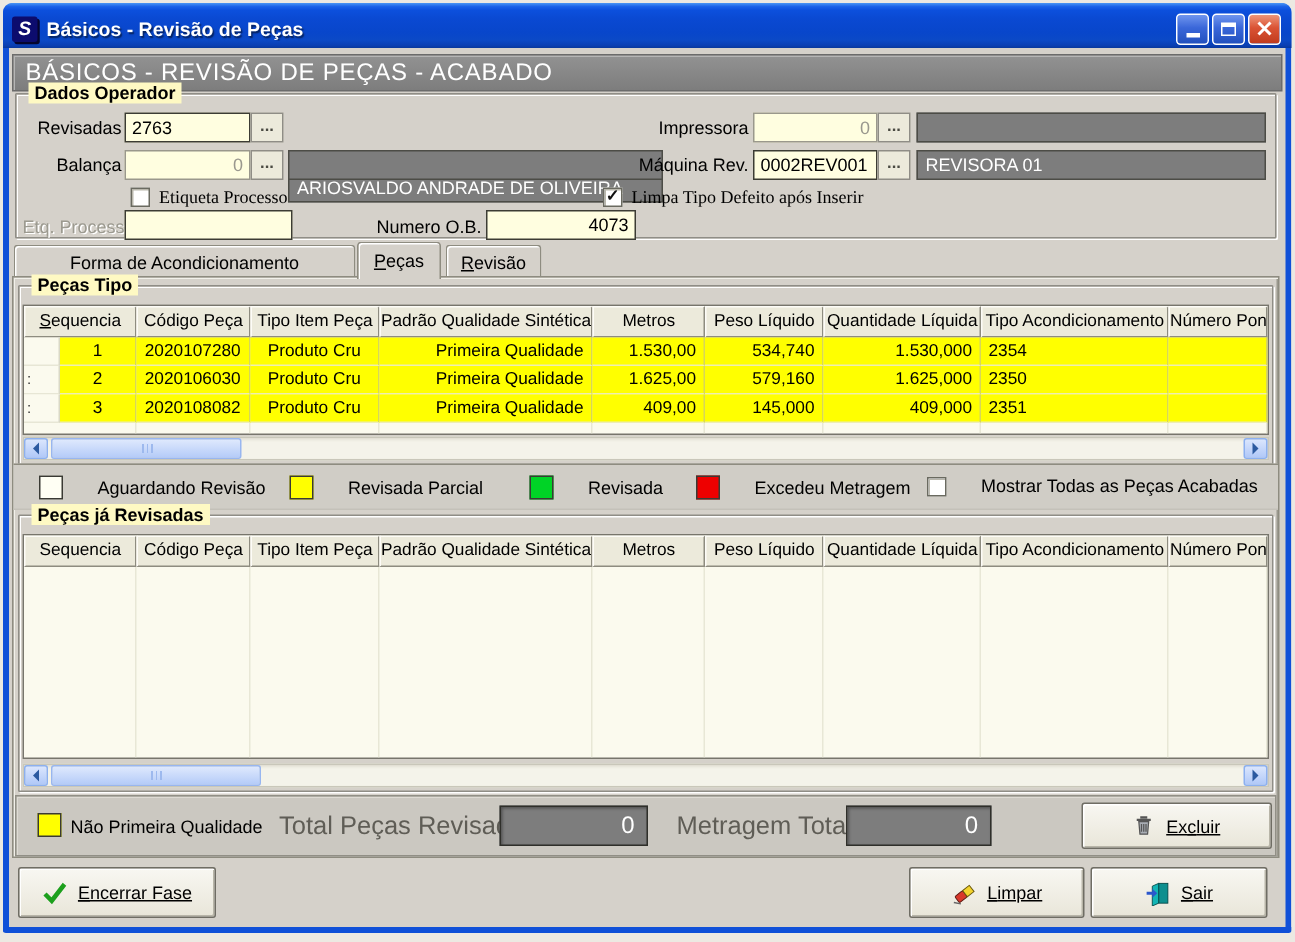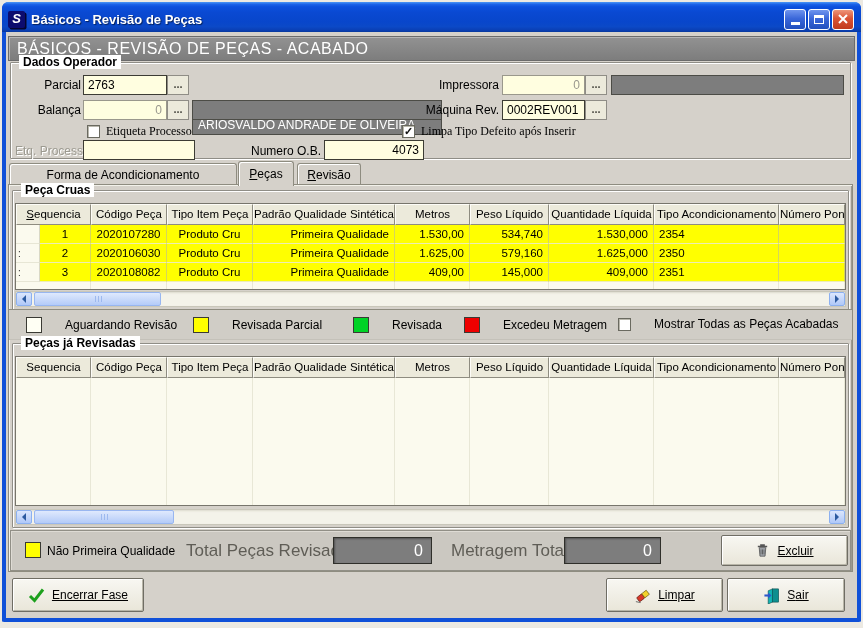--- a/index.html
+++ b/index.html
@@ -31,21 +31,21 @@
 
   
   .banner { position:absolute; left:2px; top:4px; width:847px; height:25px;
     background:linear-gradient(180deg,#929292,#7d7d7d); border:1px solid #6b6b6b;
     box-shadow:inset 1px 1px 0 #b5b5b5; color:#fff; font-size:16px; letter-spacing:.5px;
     line-height:23px; padding-left:8px; white-space:nowrap; }
 
   
   .gb { position:absolute; border:1px solid #8f8d86; border-radius:1px;
     box-shadow:1px 1px 0 #ffffff, inset 1px 1px 0 #ffffff; }
-  .gb > .gbt { position:absolute; top:-8px; left:8px; background:#ffffff; padding:0 4px;
+  .gb > .gbt { position:absolute; top:-8px; left:8px; background:#fef9c3; padding:0 4px;
     font-size:12px; font-weight:bold; color:#000; line-height:14px; white-space:nowrap; }
 
   .lbl { position:absolute; font-size:12px; color:#000; white-space:nowrap; }
   .lbl.r { text-align:right; }
   .lbl.dis { color:#9c9a90; text-shadow:1px 1px 0 #fff; }
   .inp { position:absolute; height:20px; background:#fffee0; border:1px solid #3c3c34;
     font-size:12px; line-height:18px; padding:0 4px; white-space:nowrap; overflow:hidden; }
   .inp.dis { border-color:#9a988c; color:#9a988e; text-align:right; }
   .inp.num { text-align:right; }
   .dots { position:absolute; height:20px; width:22px; background:#eceadb; border:1px solid #8f8d86;
@@ -146,38 +146,39 @@
     </span>
   </div>
 
   <div class="client">
 
     <div class="banner">BÁSICOS - REVISÃO DE PEÇAS - ACABADO</div>
 
     <div class="gb" style="left:4px; top:30px; width:841px; height:97px;">
       <span class="gbt">Dados Operador</span>
 
-      <div class="lbl r" style="left:10px; top:15px; width:60px;">Parcial</div>
+      <div class="lbl r" style="left:10px; top:15px; width:60px;">Revisadas</div>
       <div class="inp" style="left:72px; top:12px; width:84px;">2763</div>
       <div class="dots" style="left:156px; top:12px;">...</div>
       <div class="dark" style="left:181px; top:12px; width:250px;margin-top:40px;">ARIOSVALDO ANDRADE DE OLIVEIRA</div>
 
       <div class="lbl r" style="left:370px; top:15px; width:118px;">Impressora</div>
       <div class="inp dis" style="left:491px; top:12px; width:83px;">0</div>
       <div class="dots" style="left:574px; top:12px;">...</div>
       <div class="dark" style="left:600px; top:12px; width:233px;"></div>
 
       <div class="lbl r" style="left:10px; top:40px; width:60px;">Balança</div>
       <div class="inp dis" style="left:72px; top:37px; width:84px;">0</div>
       <div class="dots" style="left:156px; top:37px;">...</div>
       <div class="dark" style="left:181px; top:37px; width:250px;"></div>
 
       <div class="lbl r" style="left:370px; top:40px; width:118px;">Máquina Rev.</div>
       <div class="inp" style="left:491px; top:37px; width:83px;">0002REV001</div>
       <div class="dots" style="left:574px; top:37px;">...</div>
+      <div class="dark" style="left:600px; top:37px; width:233px;">REVISORA 01</div>
 
       <div class="cb" style="left:76px; top:61px;">
         <span class="cbbox"></span>
         <span>Etiqueta Processo</span>
       </div>
       <div class="cb" style="left:391px; top:61px;">
         <span class="cbbox">✓</span>
         <span>Limpa Tipo Defeito após Inserir</span>
       </div>
 
@@ -187,21 +188,21 @@
       <div class="inp num" style="left:313px; top:77px; width:100px;">4073</div>
     </div>
 
     <div class="tab" style="left:3px; width:228px;">Forma de Acondicionamento</div>
     <div class="tab active" style="left:232px; width:56px;"><u>P</u>eças</div>
     <div class="tab" style="left:291px; width:64px;"><u>R</u>evisão</div>
 
     <div class="page">
 
       <div class="gb" style="left:3px; top:5px; width:837px; height:120px; background:#d5d1ca;">
-        <span class="gbt">Peça Cruas</span>
+        <span class="gbt">Peças Tipo</span>
 
         <div class="grid" style="left:2px; top:12px; width:831px; height:87px;">
           <div class="ghead">
             <div class="hcell w0"><u>S</u>equencia</div>
             <div class="hcell w1">Código Peça</div>
             <div class="hcell w2">Tipo Item Peça</div>
             <div class="hcell w3">Padrão Qualidade Sintética</div>
             <div class="hcell w4">Metros</div>
             <div class="hcell w5">Peso Líquido</div>
             <div class="hcell w6">Quantidade Líquida</div>

